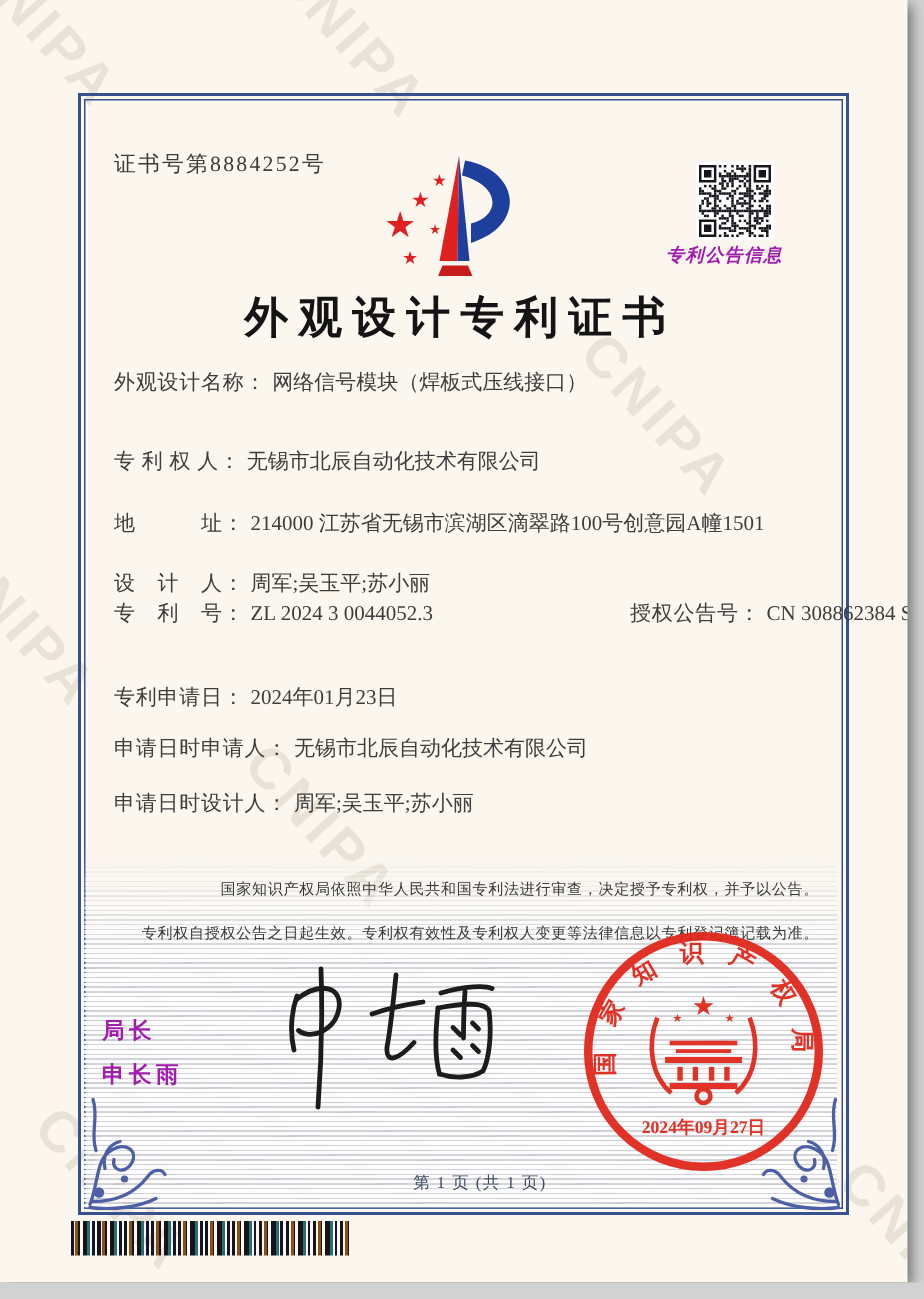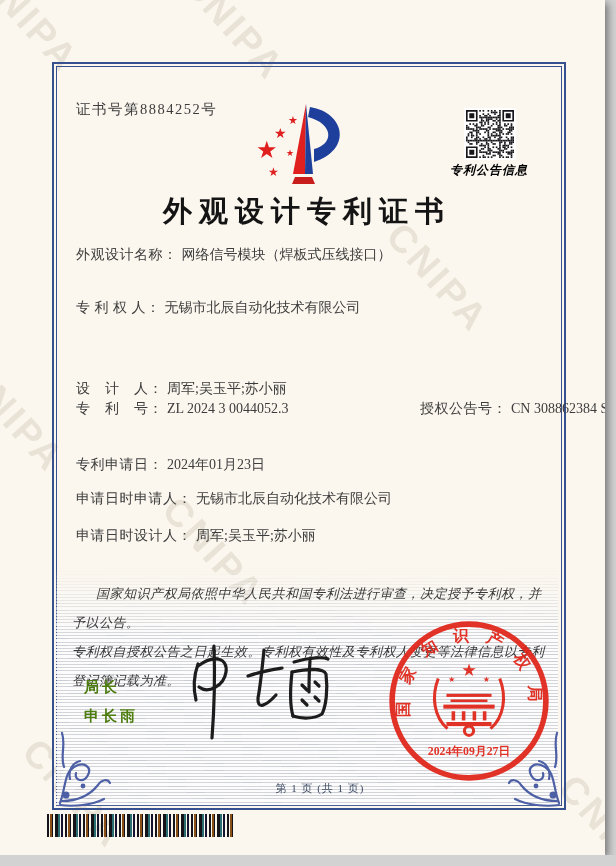--- a/index.html
+++ b/index.html
@@ -19,33 +19,33 @@
     mask-image:linear-gradient(180deg,transparent,#000 70px);
   }
   .wm{
     position:absolute;font:700 38px "Liberation Sans","DejaVu Sans",sans-serif;
     letter-spacing:3px;color:rgba(148,133,98,.17);transform:rotate(48deg);
     white-space:nowrap;pointer-events:none;
   }
   .cert-no{position:absolute;left:76px;top:100px;font-size:14.5px;letter-spacing:1.5px;color:#3c3c3c;text-align:center;}
   .logo{position:absolute;left:246px;top:100px;width:124px;height:88px;}
   .qr{position:absolute;left:464px;top:108px;width:48px;height:48px;background:#fff;padding:2px;}
-  .qr-caption{position:absolute;left:444px;top:162px;width:90px;text-align:center;
-    font-size:12px;font-style:italic;font-weight:700;color:#000000;letter-spacing:1px;}
+  .qr-caption{position:absolute;left:444px;top:162px;width:90px;text-align:left;
+    font-size:12px;font-style:italic;font-weight:700;color:#a21caf;letter-spacing:1px;}
   .title{position:absolute;left:52px;top:192px;width:510px;text-align:center;
     font-size:29px;font-weight:700;letter-spacing:7px;color:#141414;}
   .row{position:absolute;left:76px;font-size:14px;color:#3d3d3d;white-space:nowrap;}
   .row .lab{letter-spacing:.5px;}
   .row .val{margin-left:4px;}
   .col2{position:absolute;left:344px;top:0;text-align:center;}
   .statement{position:absolute;left:72px;top:579px;width:474px;
-    font-size:13px;font-style:italic;line-height:29px;color:#383838;letter-spacing:.5px;}
+    font-size:10px;line-height:29px;color:#383838;letter-spacing:.5px;text-align:right;}
   .statement .l1{text-indent:24px;}
-  .signer{position:absolute;left:84px;font:700 15px "Liberation Sans","DejaVu Sans",sans-serif;
-    letter-spacing:3px;color:#4d7c0f;}
+  .signer{position:absolute;left:68px;font:700 15px "Liberation Sans","DejaVu Sans",sans-serif;
+    letter-spacing:3px;color:#a21caf;}
   .sig{position:absolute;left:168px;top:640px;width:172px;height:106px;}
   .seal{position:absolute;left:387px;top:619px;width:164px;height:164px;opacity:.93;}
   .footer{position:absolute;left:52px;top:781px;width:536px;text-align:center;
     font-size:11px;color:#3c4a63;letter-spacing:1px;}
   .barcode{position:absolute;left:47px;top:814px;width:186px;height:23px;
     background:repeating-linear-gradient(90deg,
       #14141a 0 2px, transparent 2px 3px,
       #8a5018 3px 5px, #14141a 5px 6px, transparent 6px 8px,
       #14141a 8px 11px, #2a6e72 11px 13px, transparent 13px 14px,
       #141430 14px 16px, transparent 16px 18px);}
@@ -435,20 +435,23 @@
   <div class="qr-caption">专利公告信息</div>
 
   <div class="title">外观设计专利证书</div>
 
   <div class="row" style="top:299px">
     <span class="lab">专 利 权 人：</span><span class="val">无锡市北辰自动化技术有限公司</span>
   </div>
   <div class="row" style="top:246px">
     <span class="lab">外观设计名称：</span><span class="val">网络信号模块（焊板式压线接口）</span>
   </div>
+  <div class="row" style="top:340px">
+    <span class="lab">地　　　址：</span><span class="val">214000 江苏省无锡市滨湖区滴翠路100号创意园A幢1501</span>
+  </div>
   <div class="row" style="top:380px">
     <span class="lab">设　计　人：</span><span class="val">周军;吴玉平;苏小丽</span>
   </div>
   <div class="row" style="top:400px;width:470px">
     <span class="lab">专　利　号：</span><span class="val">ZL 2024 3 0044052.3</span>
     <span class="col2"><span class="lab">授权公告号：</span><span class="val">CN 308862384 S</span></span>
   </div>
   <div class="row" style="top:456px;width:470px">
     <span class="lab">专利申请日：</span><span class="val">2024年01月23日</span>
   </div>

